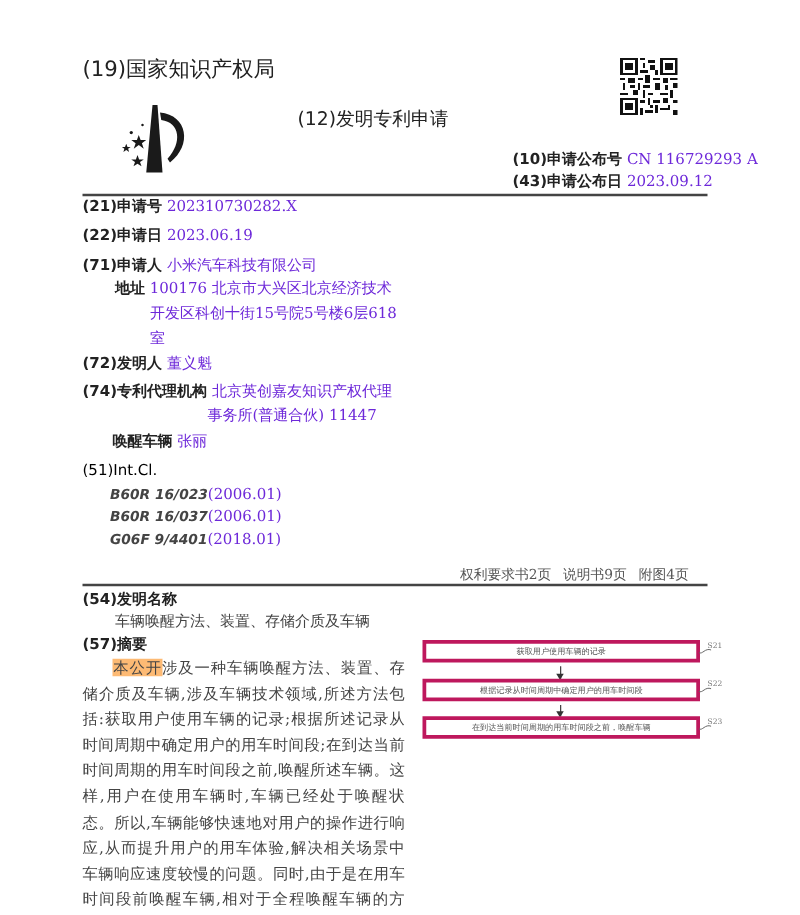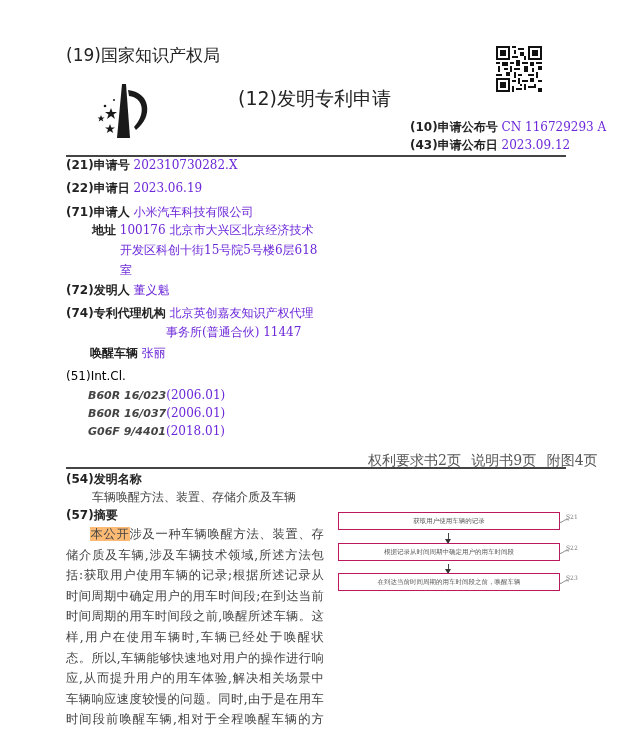--- a/index.html
+++ b/index.html
@@ -5,34 +5,34 @@
   * { margin: 0; padding: 0; box-sizing: border-box; }
   html, body { width: 640px; height: 732px; background: #ffffff; overflow: hidden; }
   body { position: relative; font-family: "DejaVu Serif", "Liberation Serif", serif; color: #333; }
   .sans { font-family: "DejaVu Sans", "Liberation Sans", sans-serif; }
   .abs { position: absolute; white-space: nowrap; }
   .bold { font-weight: bold; color: #222; }
   .val { font-family: "DejaVu Serif", "Liberation Serif", serif; color: #6d28d9; font-weight: normal; }
   .hr { position: absolute; height: 2px; background: #444; }
 
   #office { left: 66px; top: 44px; font-size: 17px; color: #222; }
-  #doc-type { left: 238px; top: 86px; font-size: 19px; color: #222; }
+  #doc-type { left: 238px; top: 86px; font-size: 15px; color: #222; }
 
   #pubno { left: 410px; top: 119px; font-size: 12px; }
   #pubdate { left: 410px; top: 137px; font-size: 12px; }
 
   .row { position: absolute; left: 66px; font-size: 12px; line-height: 17px; }
   .ital { font-style: italic; font-family: "DejaVu Sans", "Liberation Sans", sans-serif; font-weight: bold; color: #444; font-size: 11px; }
 
-  #pages { left: 368px; top: 452px; font-size: 14px; color: #555; word-spacing: 6px; }
+  #pages { left: 368px; top: 452px; font-size: 11px; color: #555; word-spacing: 6px; }
 
   #abstract-text { position: absolute; left: 66px; top: 524px; width: 258px; font-size: 12.3px; line-height: 20.6px; color: #444; text-align: justify; letter-spacing: 0.2px; }
   .hl { background: #fdba74; color: #444; }
 
-  .fbox { position: absolute; left: 338px; width: 222px; height: 18px; border: 1px solid #be185d; font-size: 6.5px; color: #555; display: flex; align-items: center; justify-content: center; }
+  .fbox { position: absolute; left: 338px; width: 222px; height: 18px; border: 3px solid #be185d; font-size: 6.5px; color: #555; display: flex; align-items: center; justify-content: center; }
   .farrow { position: absolute; left: 448px; width: 1px; background: #444; }
   .farrow::after { content: ""; position: absolute; left: -3px; bottom: -1px; border-left: 3.5px solid transparent; border-right: 3.5px solid transparent; border-top: 5px solid #333; }
   .flabel { position: absolute; left: 566px; font-size: 6px; color: #777; }
   .squig { position: absolute; left: 559px; width: 10px; height: 6px; }
 
   #logo { position: absolute; left: 92px; top: 82px; width: 64px; height: 58px; }
   #qr { position: absolute; left: 496px; top: 46px; width: 46px; height: 46px; }
 </style>
 </head>
 <body>

